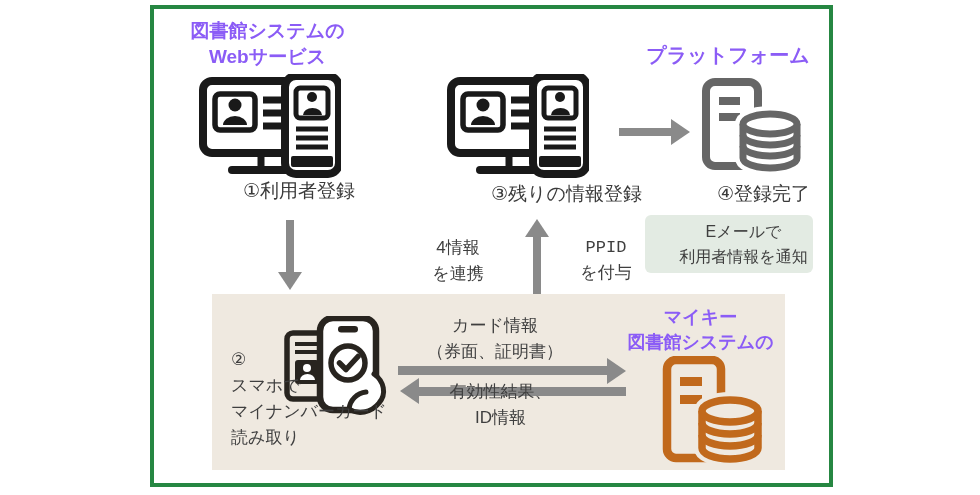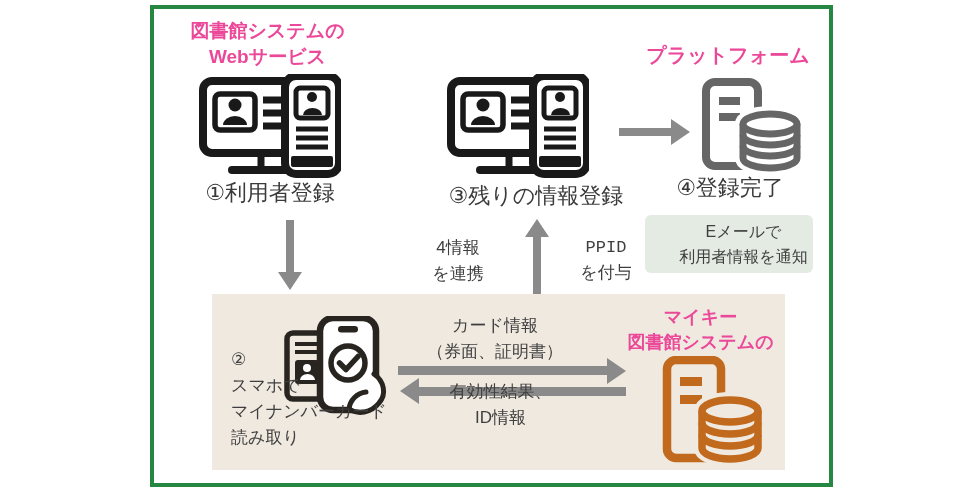--- a/index.html
+++ b/index.html
@@ -5,22 +5,22 @@
   html,body{margin:0;padding:0;background:#ffffff;}
   #stage{
     position:relative;width:980px;height:495px;background:#ffffff;overflow:hidden;
     font-family:"Liberation Sans","DejaVu Sans",sans-serif;color:#3a3a3a;
   }
   .abs{position:absolute;}
   #frame{
     left:150px;top:5px;width:675px;height:474px;
     border:4px solid #268742;background:#ffffff;
   }
-  .title{font-weight:bold;color:#ec4899;font-size:19px;line-height:26px;text-align:center;}
-  .steplabel{font-size:22px;color:#3a3a3a;text-align:center;white-space:nowrap;}
+  .title{font-weight:bold;color:#8b5cf6;font-size:19px;line-height:26px;text-align:center;}
+  .steplabel{font-size:19px;color:#3a3a3a;text-align:right;white-space:nowrap;}
   .smalltext{font-size:17px;color:#3f3f3f;text-align:center;line-height:26px;}
   .note{
     background:#e3ebe3;border-radius:6px;text-align:center;
     font-size:16px;line-height:25px;color:#3f3f3f;padding-top:4px;box-sizing:border-box;
   }
   .beige{background:#efe9e0;}
   
   .shaft{background:#8a8a8a;}
   .head-down{width:0;height:0;border-left:12px solid transparent;border-right:12px solid transparent;border-top:18px solid #8a8a8a;}
   .head-up{width:0;height:0;border-left:12px solid transparent;border-right:12px solid transparent;border-bottom:18px solid #8a8a8a;}
@@ -127,21 +127,21 @@
     <g stroke="#ffffff" stroke-width="16" fill="#ffffff">
       <path d="M42,46 V80 a27,10 0 0 0 54,0 V46"></path>
       <ellipse cx="69" cy="46" rx="27" ry="10"></ellipse>
     </g>
     <path d="M42,46 V80 a27,10 0 0 0 54,0 V46" fill="#ffffff" stroke="#666666" stroke-width="7"></path>
     <ellipse cx="69" cy="46" rx="27" ry="10" fill="#ffffff" stroke="#666666" stroke-width="7"></ellipse>
     <path d="M42,57 a27,10 0 0 0 54,0" fill="none" stroke="#666666" stroke-width="7"></path>
     <path d="M42,68 a27,10 0 0 0 54,0" fill="none" stroke="#666666" stroke-width="7"></path>
   </svg>
 
-  <div class="abs steplabel" style="left:650px;top:173px;width:160px;">④登録完了</div>
+  <div class="abs steplabel" style="left:650px;top:181px;width:160px;">④登録完了</div>
 
   <div class="abs note" style="left:645px;top:215px;width:168px;height:58px;padding-left:29px;">
     <div>Eメールで</div>
     <div>利用者情報を通知</div>
   </div>
 
   <div class="abs beige" style="left:212px;top:294px;width:573px;height:176px;"></div>
 
   <svg class="abs" style="left:283px;top:316px;" width="106" height="106" viewBox="0 0 106 106">
     <rect x="4" y="17" width="46" height="66" rx="6" fill="none" stroke="#28241f" stroke-width="5.5"></rect>

